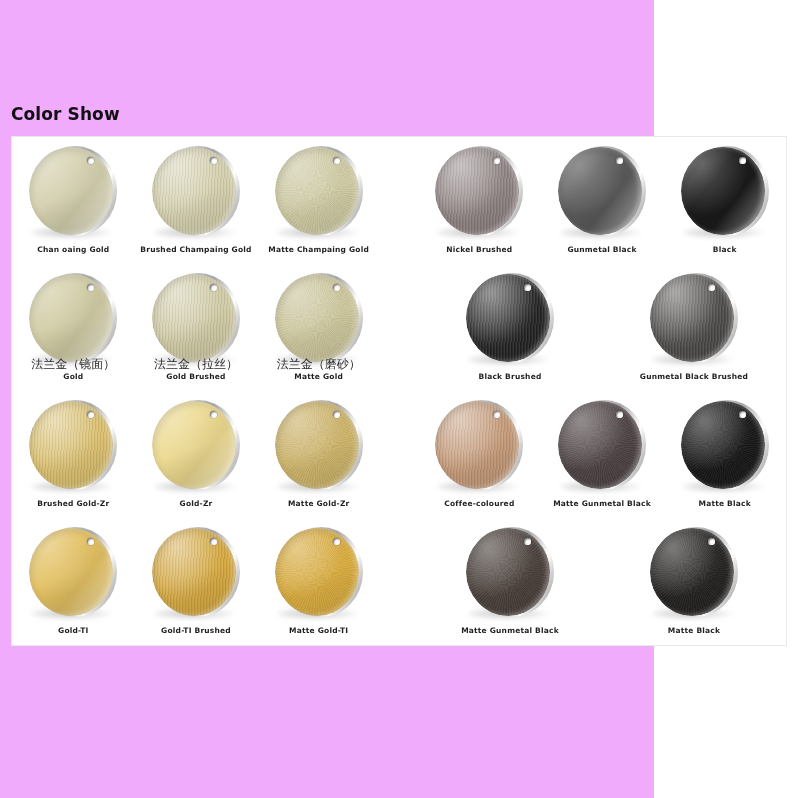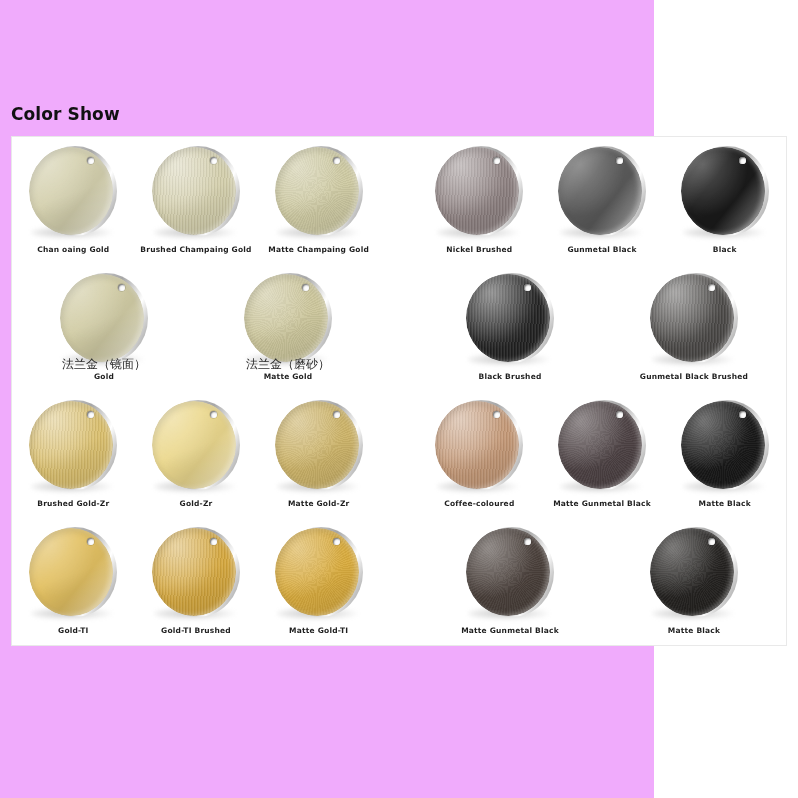--- a/index.html
+++ b/index.html
@@ -382,20 +382,37 @@
               <div class="swatch-labels">
                 <span class="label-cn">法兰金（镜面）</span>
                 <span class="label-en">Gold</span>
               </div>
             </div>
             <div class="swatch-cell">
               <div class="disc-wrap">
                 <div class="disc-shadow"></div>
                 <div class="disc-rim"></div>
                 <div class="disc">
+                  <div class="disc-base" style="background: rgb(207, 201, 163);"></div>
+                  <div class="finish-brushed"></div>
+                  <div class="disc-shade"></div>
+                  <div class="disc-edge-light"></div>
+                </div>
+                <div class="disc-hole"></div>
+              </div>
+              <div class="swatch-labels">
+                <span class="label-cn">法兰金（拉丝）</span>
+                <span class="label-en">Gold Brushed</span>
+              </div>
+            </div>
+            <div class="swatch-cell">
+              <div class="disc-wrap">
+                <div class="disc-shadow"></div>
+                <div class="disc-rim"></div>
+                <div class="disc">
                   <div class="disc-base" style="background: rgb(205, 199, 157);"></div>
                   <div class="finish-matte"></div>
                   <div class="disc-shade"></div>
                   <div class="disc-edge-light"></div>
                 </div>
                 <div class="disc-hole"></div>
               </div>
               <div class="swatch-labels">
                 <span class="label-cn">法兰金（磨砂）</span>
                 <span class="label-en">Matte Gold</span>

